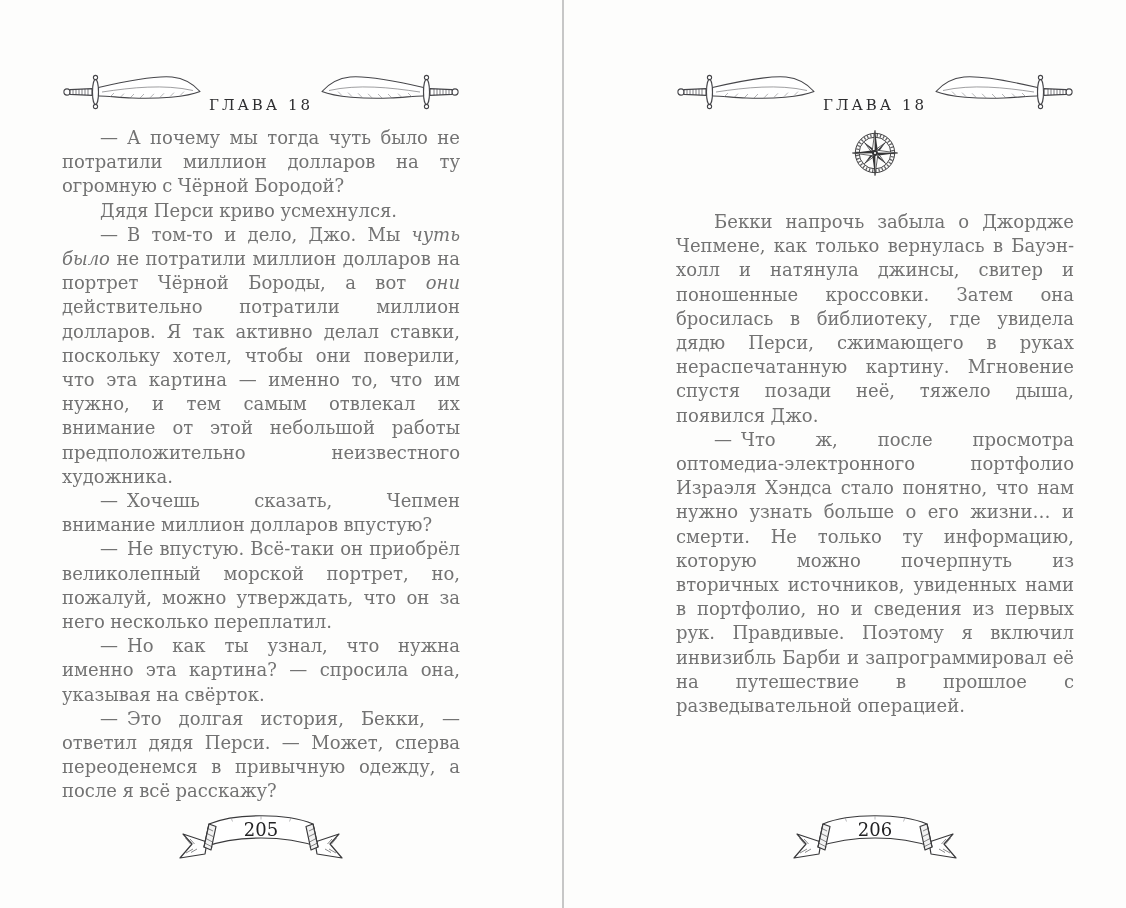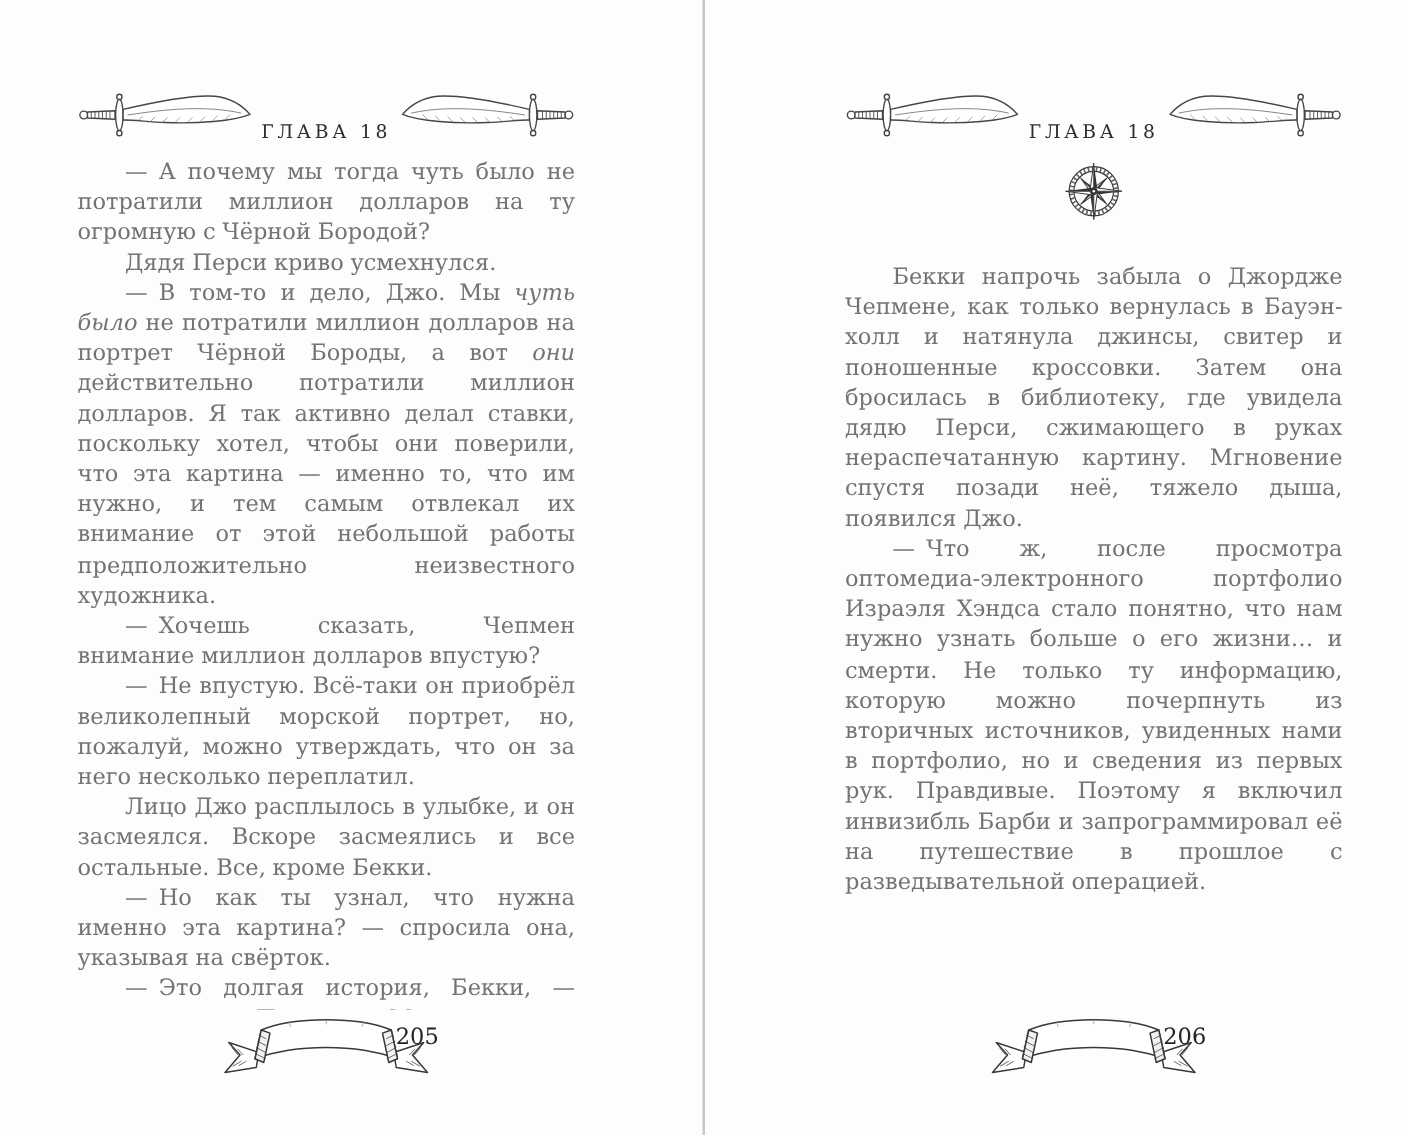--- a/index.html
+++ b/index.html
@@ -68,21 +68,21 @@
   .banner {
     position: absolute;
     left: 50%; transform: translateX(-50%);
     top: 808px;
     width: 180px; height: 66px;
   }
   .banner svg { position: absolute; left: 0; top: 0; }
   .page-number {
     position: absolute;
     top: 11px; left: 0; right: 0;
-    text-align: right;
+    text-align: center;
     font-size: 18px;
     color: #222224;
   }
 </style>
 </head>
 <body>
 
 <div class="spread">
 
   <div class="page left">
@@ -116,21 +116,20 @@
         </g>
       </svg>
     </div>
 
     <div class="text-block">
         <p class="para"><span>— А почему мы тогда чуть было не потратили миллион долларов на ту огромную с Чёрной Бородой?</span></p>
         <p class="para"><span>Дядя Перси криво усмехнулся.</span></p>
         <p class="para"><span>— В том-то и дело, Джо. Мы </span><i>чуть было</i><span> не потратили миллион долларов на портрет Чёрной Бороды, а вот </span><i>они</i><span> действительно потратили миллион долларов. Я так активно делал ставки, поскольку хотел, чтобы они поверили, что эта картина — именно то, что им нужно, и тем самым отвлекал их внимание от этой небольшой работы предположительно неизвестного художника.</span></p>
         <p class="para"><span>— Хочешь сказать, Чепмен внимание миллион долларов впустую?</span></p>
         <p class="para"><span>— Не впустую. Всё-таки он приобрёл великолепный морской портрет, но, пожалуй, можно утверждать, что он за него несколько переплатил.</span></p>
-        <p class="para"><span>Лицо Джо расплылось в улыбке, и он засмеялся. Вскоре засмеялись и все остальные. Все, кроме Бекки.</span></p>
         <p class="para"><span>— Но как ты узнал, что нужна именно эта картина? — спросила она, указывая на свёрток.</span></p>
         <p class="para"><span>— Это долгая история, Бекки, — ответил дядя Перси. — Может, сперва переоденемся в привычную одежду, а после я всё расскажу?</span></p>
       </div>
 
     <div class="banner">
       <svg width="180" height="66" viewBox="0 0 180 66">
         <g stroke="#39393b" stroke-width="1.2" fill="#ffffff" stroke-linejoin="round">
           <path d="M36,34 L12,26 L21,36 L9,50 L34,46 Z"></path>
           <path d="M14.5,30 l5,6 M19,31 l4.5,5 M15,45 l7,-4 M20,44.5 l6,-3.5" fill="none" stroke-width="0.6"></path>
           <path d="M144,34 L168,26 L159,36 L171,50 L146,46 Z"></path>

